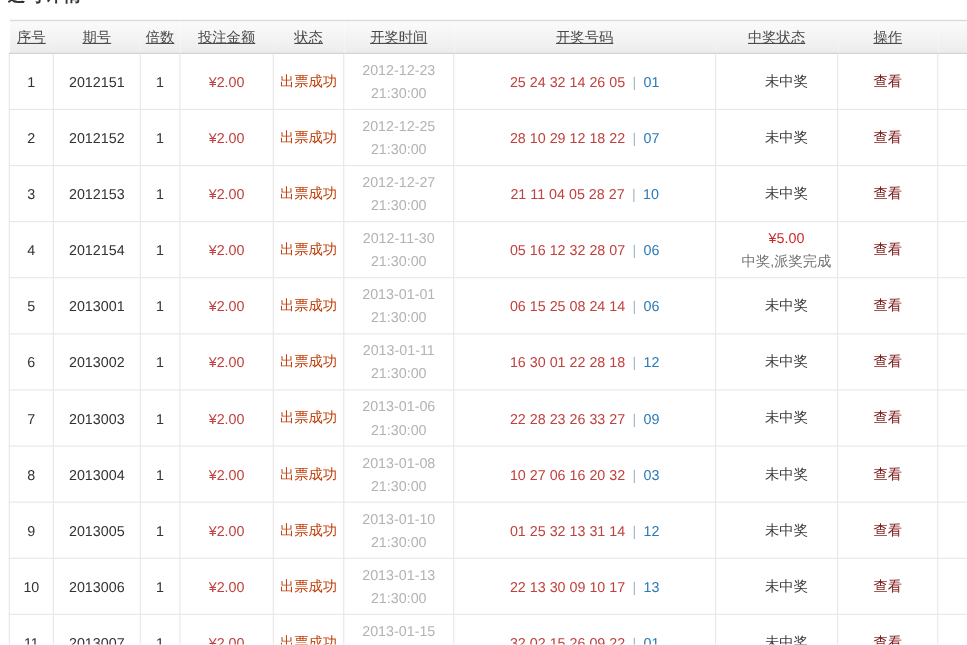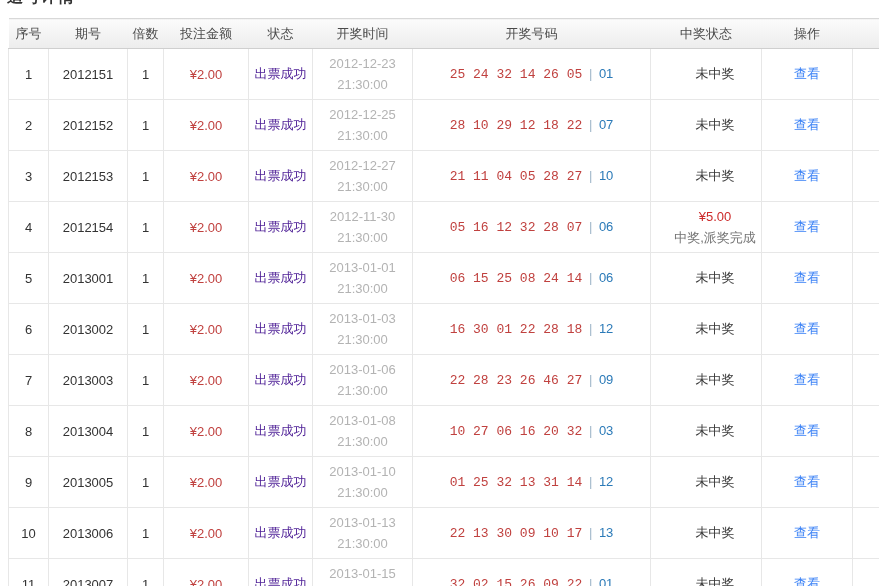--- a/index.html
+++ b/index.html
@@ -18,38 +18,38 @@
     font-size:13px;color:#333;
   }
   col.c-seq{width:40px}col.c-issue{width:79px}col.c-mult{width:36px}
   col.c-amount{width:85px}col.c-status{width:64px}col.c-time{width:100px}
   col.c-numbers{width:238px}col.c-win{width:111px}col.c-action{width:91px}
   col.c-extra{width:110px}
   thead th{
     height:29px;padding:0;font-weight:normal;font-size:13px;color:#4a4a4a;
     background:linear-gradient(#fbfbfb,#ececec);
     border-top:1px solid #d8d8d8;border-bottom:1px solid #cfcfcf;
-    text-align:center;white-space:nowrap;overflow:hidden;
+    text-align:center;white-space:nowrap;overflow:hidden;text-decoration:underline;
   }
   tbody td{
     height:50px;padding:0 2px;text-align:center;vertical-align:middle;
     border:1px solid #e7e7e7;background:#fff;white-space:nowrap;
     overflow:hidden;
   }
   td.cell-amount{color:#c0413f;}
-  td.cell-status{color:#4c1d95;}
+  td.cell-status{color:#c2410c;}
   td.cell-time{color:#b3b3b3;line-height:21px;font-size:13px;}
-  td.cell-numbers .red-balls{color:#c0413f;font-family:Liberation Mono, monospace;}
+  td.cell-numbers .red-balls{color:#c0413f;}
   td.cell-numbers .sep{color:#9fb6c9;padding:0 3px;}
   td.cell-numbers .blue-ball{color:#2b7ab8;}
   td.cell-win{color:#3a3a3a;padding-left:20px;}
   .win-amount{color:#cc2a2a;font-weight:normal;line-height:21px;}
   .win-note{color:#737373;line-height:21px;}
   .win-amount:empty,.win-note:empty,.win-plain:empty{display:none;}
-  .view-link{color:#3b82f6;text-decoration:none;cursor:pointer;font-family:Liberation Serif, serif;}
+  .view-link{color:#7f1d1d;text-decoration:none;cursor:pointer;font-family:Liberation Serif, serif;}
 </style>
 </head>
 <body>
 
 <h2 class="page-title">追号详情</h2>
 
 <table class="records">
   <colgroup>
     <col class="c-seq">
       <col class="c-issue">
@@ -198,21 +198,21 @@
     </td>
     <td class="cell-extra"></td>
   </tr>
       <tr>
     <td class="cell-seq">6</td>
     <td class="cell-issue">2013002</td>
     <td class="cell-mult">1</td>
     <td class="cell-amount">¥2.00</td>
     <td class="cell-status">出票成功</td>
     <td class="cell-time">
-      <div>2013-01-03</div>
+      <div>2013-01-11</div>
       <div>21:30:00</div>
     </td>
     <td class="cell-numbers">
       <span class="red-balls">16 30 01 22 28 18</span>
       <span class="sep">|</span>
       <span class="blue-ball">12</span>
     </td>
     <td class="cell-win">
 
       <div class="win-plain">未中奖</div>
@@ -226,21 +226,21 @@
     <td class="cell-seq">7</td>
     <td class="cell-issue">2013003</td>
     <td class="cell-mult">1</td>
     <td class="cell-amount">¥2.00</td>
     <td class="cell-status">出票成功</td>
     <td class="cell-time">
       <div>2013-01-06</div>
       <div>21:30:00</div>
     </td>
     <td class="cell-numbers">
-      <span class="red-balls">22 28 23 26 46 27</span>
+      <span class="red-balls">22 28 23 26 33 27</span>
       <span class="sep">|</span>
       <span class="blue-ball">09</span>
     </td>
     <td class="cell-win">
 
       <div class="win-plain">未中奖</div>
     </td>
     <td class="cell-action">
       <a class="view-link">查看</a>
     </td>

